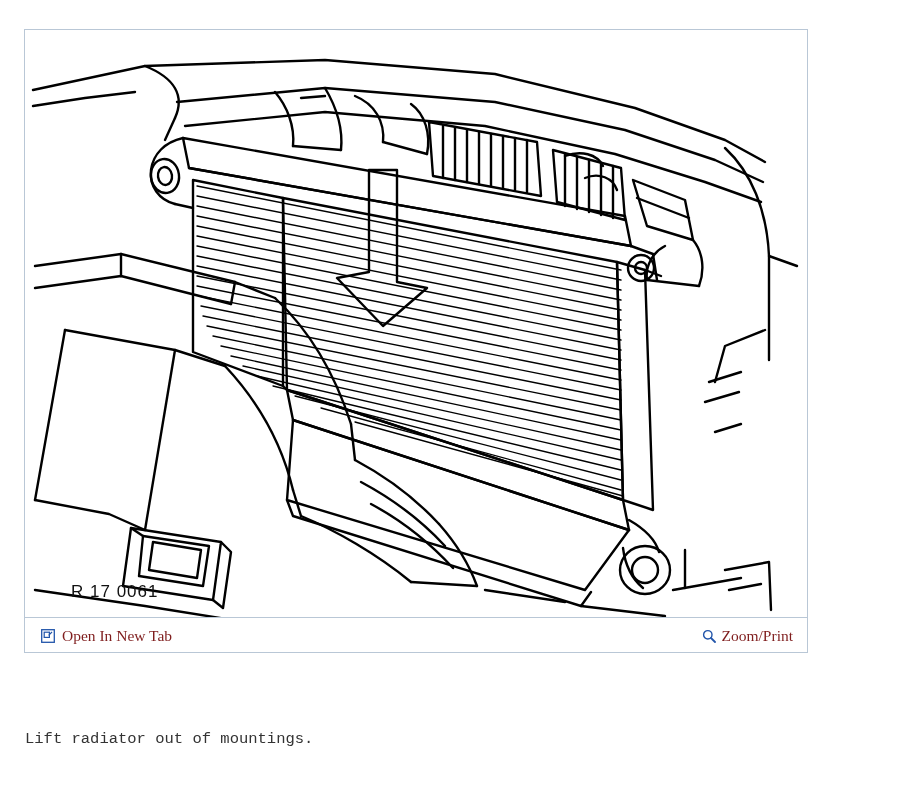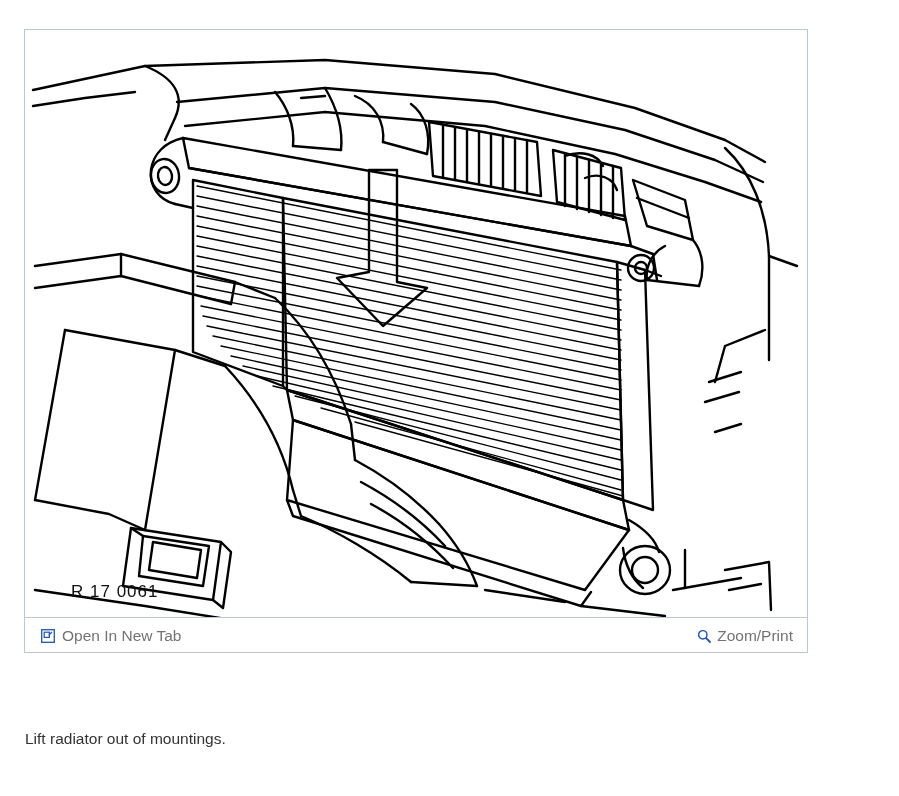--- a/index.html
+++ b/index.html
@@ -81,37 +81,37 @@
     position: absolute;
     right: 14px;
     top: 0;
     height: 35px;
     display: flex;
     align-items: center;
     gap: 6px;
     cursor: pointer;
   }
   .link-text {
-    color: #737373;
+    color: #7f1d1d;
     font-size: 15.5px;
-    font-family: Liberation Sans, sans-serif;
+    font-family: Liberation Serif, serif;
   }
   .icon {
     display: inline-block;
     line-height: 0;
   }
 
   
   .body-text {
     position: absolute;
     left: 25px;
     top: 730px;
     font-size: 15.5px;
     color: #333333;
-    font-family: Liberation Sans, sans-serif;
+    font-family: Liberation Mono, monospace;
   }
 </style>
 </head>
 <body>
 
 <div id="page">
 
   <div class="figure-panel">
 
     <div class="figure-image-wrap">

